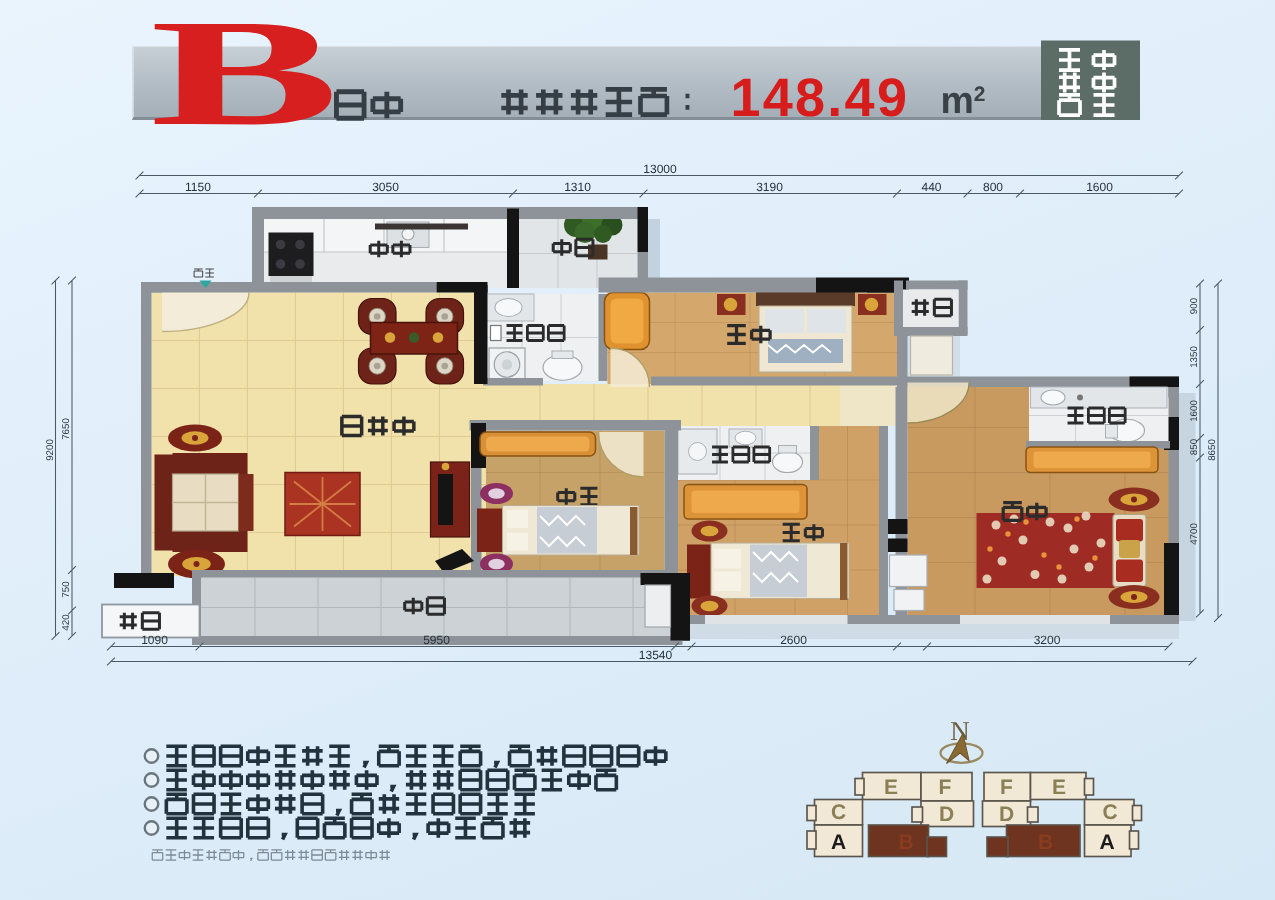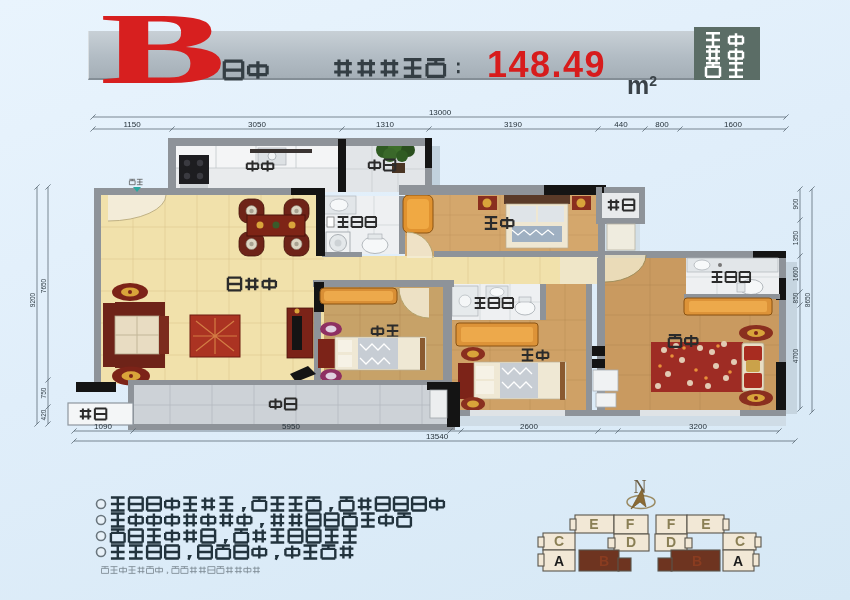--- a/index.html
+++ b/index.html
@@ -13,21 +13,21 @@
  background:linear-gradient(180deg,#c8d0d6 0%,#b2bcc4 55%,#a5afb7 100%);
  border-bottom:2px solid #848e96;border-left:1px solid #d8dee2;"></div>
 
 <div class="abs" style="left:694px;top:27px;width:66px;height:53px;background:#5b6d66;"></div>
 
 <div class="abs" style="left:100px;top:-7px;font-family:'Liberation Serif',serif;
  font-size:97px;font-weight:bold;color:#d71f1f;transform:scale(1.95,1.05);transform-origin:0 50%;">B</div>
 
 <div class="abs" style="left:487px;top:44px;font-size:36px;font-weight:bold;color:#d71c1c;letter-spacing:1.5px;">148.49</div>
 
-<div class="abs" style="left:627px;top:53px;font-size:25px;font-weight:bold;color:#3a4248;margin-top:18px;">m<span style="font-size:14px;vertical-align:8px;">2</span></div>
+<div class="abs" style="left:627px;top:53px;font-size:25px;font-weight:bold;color:#3a4248;">m<span style="font-size:14px;vertical-align:8px;">2</span></div>
 
 <svg class="abs" style="left:0;top:0" width="850" height="600" viewBox="0 0 850 600">
 
 <path d="M224.3 61.2 L242.7 61.2 M224.3 70.0 L242.7 70.0 M224.3 78.8 L242.7 78.8 M224.3 61.2 L224.3 78.8 M242.7 61.2 L242.7 78.8 M248.6 65.8 L267.1 65.8 M248.6 74.6 L267.1 74.6 M248.6 65.8 L248.6 74.6 M267.1 65.8 L267.1 74.6 M257.9 61.2 L257.9 78.8 " stroke="#343e44" stroke-width="3.25" fill="none"></path>
 
 <path d="M334.2 63.6 L351.8 63.6 M334.2 72.0 L351.8 72.0 M339.0 59.6 L339.0 76.4 M347.4 59.6 L347.4 76.4 M357.4 63.6 L375.0 63.6 M357.4 72.0 L375.0 72.0 M362.2 59.6 L362.2 76.4 M370.6 59.6 L370.6 76.4 M380.6 63.6 L398.2 63.6 M380.6 72.0 L398.2 72.0 M385.4 59.6 L385.4 76.4 M393.8 59.6 L393.8 76.4 M403.8 59.6 L421.4 59.6 M403.8 68.0 L421.4 68.0 M403.8 76.4 L421.4 76.4 M412.6 59.6 L412.6 76.4 M427.0 59.6 L444.6 59.6 M427.0 76.4 L444.6 76.4 M427.0 64.0 L427.0 76.4 M444.6 64.0 L444.6 76.4 M427.0 64.0 L444.6 64.0 M435.8 59.6 L435.8 64.0 M457.0 64.0 l2.6 0 M457.0 71.6 l2.6 0 " stroke="#343e44" stroke-width="3.10" fill="none"></path>
 
 <path d="M706.0 33.3 L720.0 33.3 M706.0 40.0 L720.0 40.0 M706.0 46.7 L720.0 46.7 M713.0 33.3 L713.0 46.7 M729.0 36.8 L743.0 36.8 M729.0 43.5 L743.0 43.5 M729.0 36.8 L729.0 43.5 M743.0 36.8 L743.0 43.5 M736.0 33.3 L736.0 46.7 " stroke="#ffffff" stroke-width="2.48" fill="none"></path>
 <path d="M706.0 51.5 L720.0 51.5 M706.0 58.2 L720.0 58.2 M709.8 48.3 L709.8 61.7 M716.5 48.3 L716.5 61.7 M729.0 51.8 L743.0 51.8 M729.0 58.5 L743.0 58.5 M729.0 51.8 L729.0 58.5 M743.0 51.8 L743.0 58.5 M736.0 48.3 L736.0 61.7 " stroke="#ffffff" stroke-width="2.48" fill="none"></path>
 <path d="M706.0 63.3 L720.0 63.3 M706.0 76.7 L720.0 76.7 M706.0 66.8 L706.0 76.7 M720.0 66.8 L720.0 76.7 M706.0 66.8 L720.0 66.8 M713.0 63.3 L713.0 66.8 M729.0 63.3 L743.0 63.3 M729.0 70.0 L743.0 70.0 M729.0 76.7 L743.0 76.7 M736.0 63.3 L736.0 76.7 " stroke="#ffffff" stroke-width="2.48" fill="none"></path>

